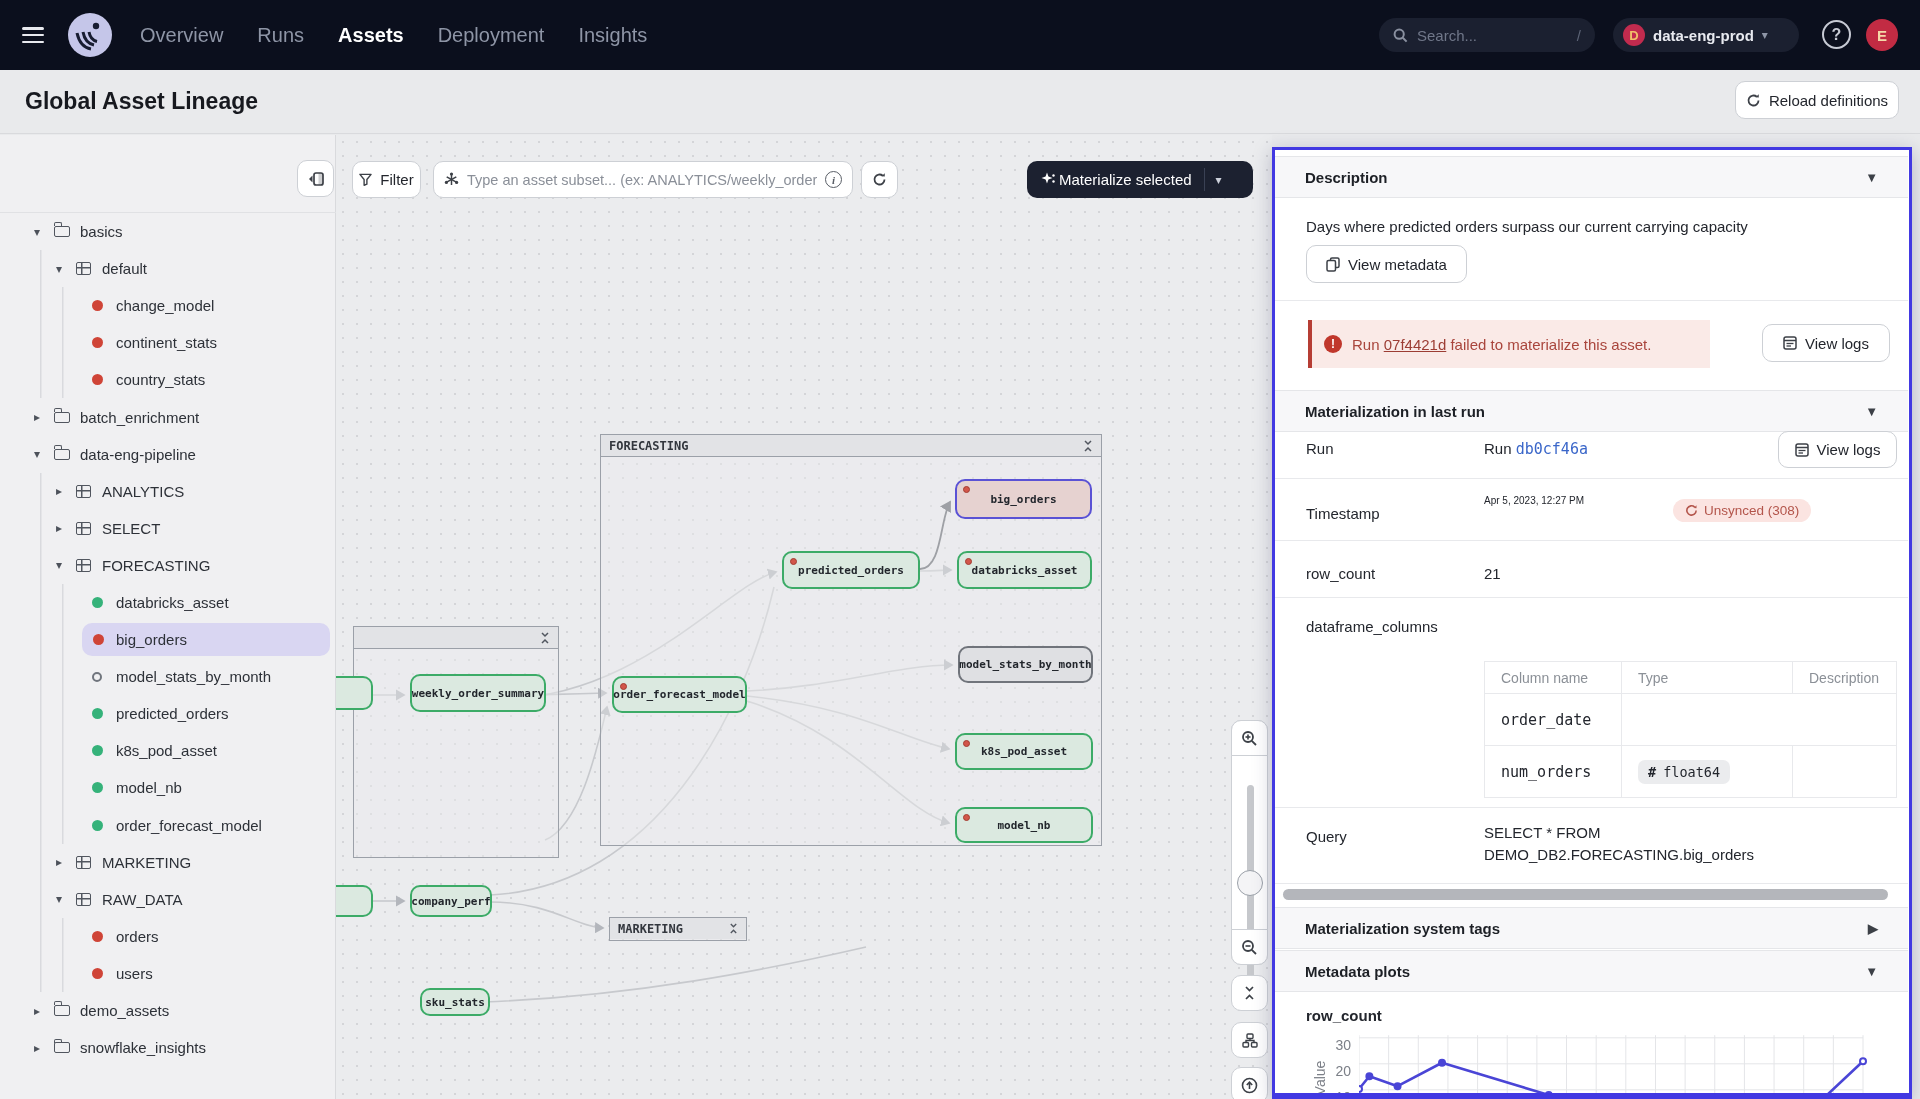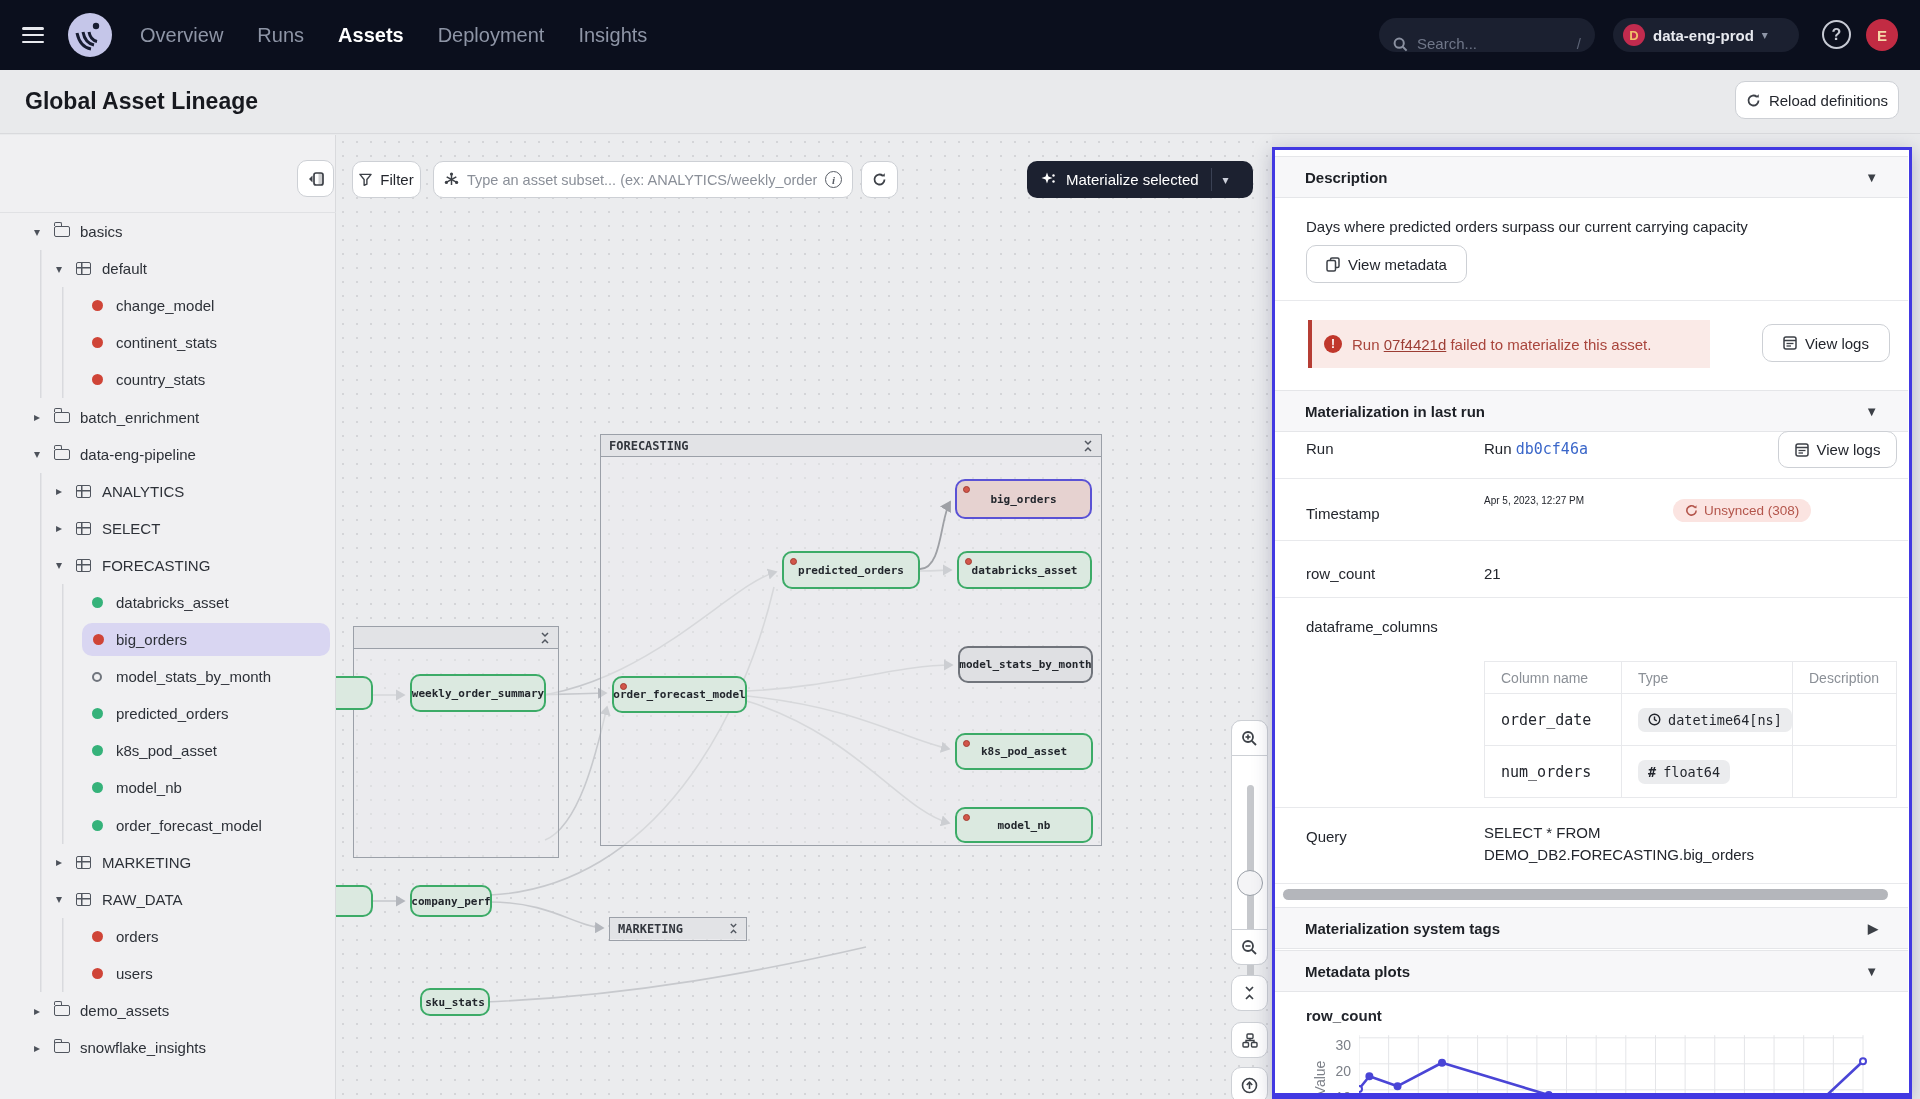--- a/index.html
+++ b/index.html
@@ -9,21 +9,21 @@
   .mono{font-family:"DejaVu Sans Mono",monospace}
 
   
   .topnav{left:0;top:0;width:1920px;height:70px;background:#0b0f1d;display:flex;align-items:center}
   .hamburger{width:22px;height:16px;margin-left:22px;display:flex;flex-direction:column;justify-content:space-between;cursor:pointer}
   .hamburger i{display:block;height:2.5px;background:#e8e9ee;border-radius:2px}
   .logo{width:44px;height:44px;border-radius:50%;background:#c5c6e9;margin-left:24px;position:relative;overflow:hidden}
   .navitems{display:flex;margin-left:28px;gap:34px}
   .navitem{font-size:20px;color:#8e95a6;cursor:pointer}
   .navitem.active{color:#ffffff;font-weight:bold}
-  .searchpill{position:absolute;left:1379px;top:18px;width:216px;height:34px;background:#1b2030;border-radius:17px;display:flex;align-items:flex-end;padding:0 14px;color:#707789}
+  .searchpill{position:absolute;left:1379px;top:18px;width:216px;height:34px;background:#1b2030;border-radius:17px;display:flex;align-items:center;padding:0 14px;color:#707789}
   .searchpill .ph{font-size:15px;margin-left:9px;flex:1}
   .searchpill .slash{font-size:15px;color:#5d6476}
   .deppill{position:absolute;left:1613px;top:18px;width:186px;height:34px;background:#1b2030;border-radius:17px;display:flex;align-items:center;padding:0 10px;gap:8px}
   .dbadge{width:22px;height:22px;border-radius:50%;background:#c22b4e;color:#f0c06a;font-size:13px;font-weight:bold;display:flex;align-items:center;justify-content:center}
   .depname{color:#e8eaf0;font-size:15px;font-weight:bold}
   .depcaret{color:#8e95a6;font-size:12px}
   .helpico{position:absolute;left:1822px;top:20px;width:29px;height:29px;border:2px solid #c7cad4;border-radius:50%;color:#c7cad4;font-size:16px;font-weight:bold;display:flex;align-items:center;justify-content:center}
   .avatar{position:absolute;left:1866px;top:19px;width:32px;height:32px;border-radius:50%;background:#c22b43;color:#f5d9a8;font-size:15px;font-weight:bold;display:flex;align-items:center;justify-content:center}
 
   
@@ -58,21 +58,21 @@
   .trow.sel .dot,.trow.sel .tlabel{position:absolute}
   .selinner{position:absolute;left:82px;top:2px;width:248px;height:33px;border-radius:10px;background:#d9d6f2;display:flex;align-items:center}
 
   
   .tbtn{position:absolute;height:37px}
   .subsetwrap{position:absolute;left:433px;top:161px;width:420px;height:37px;background:#fff;border:1px solid #cdd0d5;border-radius:10px;display:flex;align-items:center;padding:0 10px;gap:8px}
   .subsetwrap input{border:none;outline:none;flex:1;font-size:14.5px;color:#30343c;background:transparent;font-family:"Liberation Sans",sans-serif}
   .subsetwrap input::placeholder{color:#8a8f98}
   .infoico{width:17px;height:17px;border:1.6px solid #595e66;border-radius:50%;color:#595e66;font-size:11px;font-weight:bold;display:flex;align-items:center;justify-content:center;font-family:"Liberation Serif",serif;font-style:italic}
   .matbtn{position:absolute;left:1027px;top:161px;width:226px;height:37px;background:#1c2130;border-radius:10px;display:flex;align-items:center;color:#fff;font-size:15px;cursor:pointer}
-  .matbtn .lbl{margin-left:10px}
+  .matbtn .lbl{margin-left:3px}
   .matbtn .divv{width:1px;height:23px;background:#3a4154;margin-left:12px}
   .matbtn .car{width:28px;text-align:center;color:#cdd1db;font-size:12px}
 
   
   .canvas{left:336px;top:135px;width:936px;height:964px;overflow:hidden;background-color:#ebecee;background-image:radial-gradient(#d4d5d8 1.2px,transparent 1.3px);background-size:14px 14px}
   .gbox{position:absolute;border:1.5px solid #9ba0a8;background:rgba(235,236,238,0.45)}
   .gboxhead{height:22px;background:#e2e3e6;border-bottom:1.5px solid #9ba0a8;display:flex;align-items:center;padding:0 8px;font-family:"DejaVu Sans Mono",monospace;font-size:12px;font-weight:bold;color:#33373e}
   .gboxhead .sp{flex:1}
   .node{position:absolute;border-radius:10px;display:flex;align-items:center;justify-content:center;font-family:"DejaVu Sans Mono",monospace;font-size:11px;font-weight:bold;color:#22262c;cursor:pointer}
   .node.green{background:#dbe9e0;border:2px solid #3cab67}
@@ -521,29 +521,20 @@
   <span class="kvkey" style="top:468px">dataframe_columns</span>
   <div class="dftable">
     <div class="dfrow dfhead">
       <div class="dfc c1">Column name</div>
       <div class="dfc c2">Type</div>
       <div class="dfc c3">Description</div>
     </div>
     <div class="dfrow dfbody">
       <div class="dfc c1">
           <span class="dfname">order_date</span>
-        </div>
-      <div class="dfc c2">
-          <span class="pillgray">
-        <svg width="13" height="13" viewBox="0 0 14 14">
-              <circle cx="7" cy="7" r="5.7" stroke="#23262d" stroke-width="1.5" fill="none"></circle>
-              <path d="M7,3.8 V7 L9.4,8.4" stroke="#23262d" stroke-width="1.5" fill="none"></path>
-            </svg>
-        <span>datetime64[ns]</span>
-          </span>
         </div>
       <div class="dfc c3"></div>
     </div>
     <div class="dfrow dfbody">
       <div class="dfc c1">
           <span class="dfname">num_orders</span>
         </div>
       <div class="dfc c2">
           <span class="pillgray">
         <span style="font-weight:bold">#</span>

